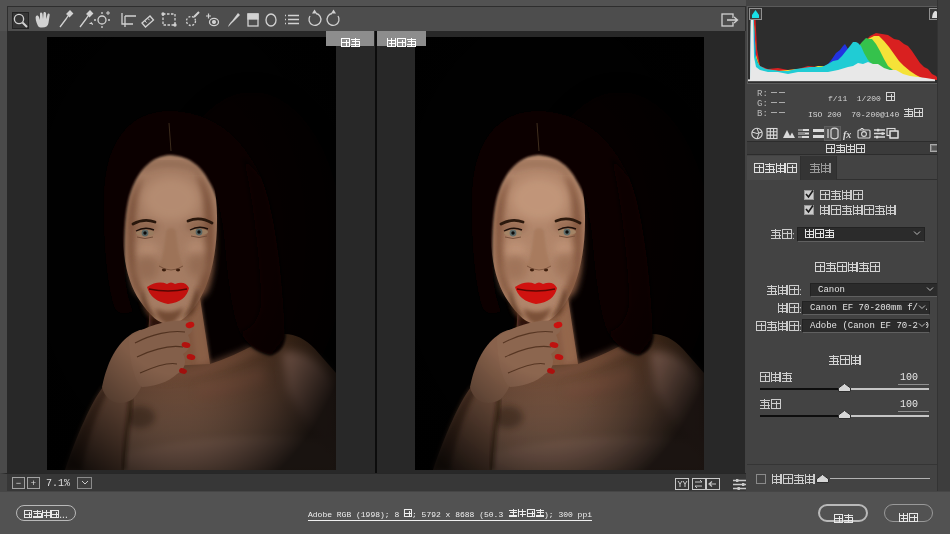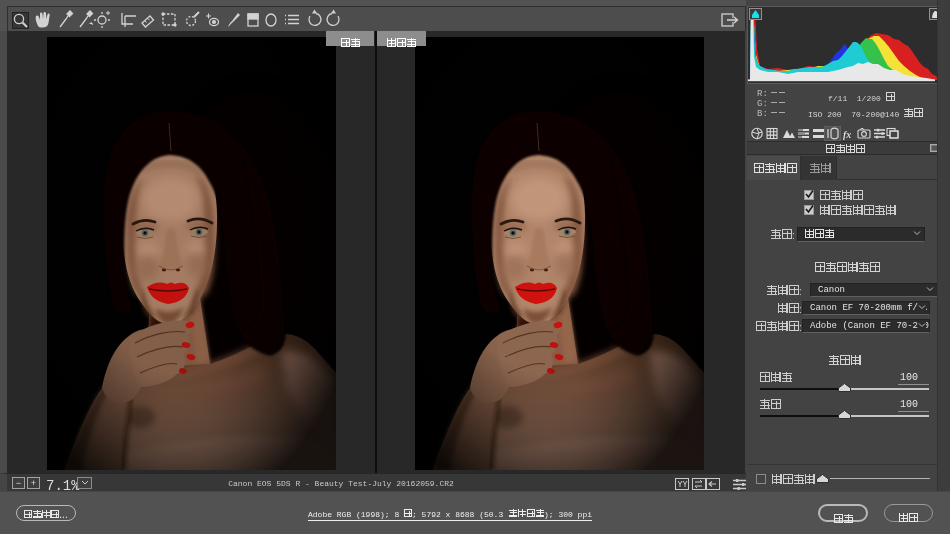--- a/index.html
+++ b/index.html
@@ -222,25 +222,24 @@
         <use href="#portrait"></use>
       </svg>
   <div id="divider" class="abs"></div>
   <div class="vtab" style="left:319px;width:48px;color:#fff"><span class="g" style="width:9px;height:9px"></span><span class="g s2" style="width:9px;height:9px"></span></div>
   <div class="vtab" style="left:370px;width:49px;color:#fff"><span class="g s3" style="width:9px;height:9px"></span><span class="g" style="width:9px;height:9px"></span><span class="g s2" style="width:9px;height:9px"></span></div>
 </div>
 
 <div id="status" class="abs">
   <div class="sbtn" style="left:5px">−</div>
   <div class="sbtn" style="left:20px">+</div>
-  <div class="abs mono" style="left:39px;top:4px;font-size:14px;color:#ddd">7.1%</div>
+  <div class="abs mono" style="left:39px;top:4px;font-size:10px;color:#ddd">7.1%</div>
   <div class="sbtn" style="left:70px;width:15px;border-color:#8a8a8a"><svg width="8" height="6">
           <path d="M1,1 L4,4 L7,1" stroke="#ccc" fill="none"></path>
         </svg></div>
-  <div class="abs mono" style="left:334px;top:5px;font-size:8px;color:#c9c9c9;transform:translateX(-50%)">Canon EOS 5DS R -  Beauty Test-July 20162059.CR2</div>
   <svg class="icon" style="left:668px;top:4px" width="78" height="13" viewBox="0 0 78 13" fill="none" stroke="#c9c9c9">
    <rect x="0.5" y="0.5" width="13" height="11"></rect>
         <path d="M3,3 l2,3 v3 M7,3 l-2,3 M8,3 l2,3 v3 M12,3 l-2,3" stroke-width="1"></path>
    <rect x="17.5" y="0.5" width="13" height="11"></rect>
         <path d="M20,4 h7 l-2,-2 M27,8 h-7 l2,2" stroke-width="1"></path>
    <rect x="31.5" y="0.5" width="13" height="11"></rect>
         <path d="M41,6 h-6 M37,3.5 L34,6 l3,2.5" stroke-width="1.2"></path>
    <path d="M58,2.5 h13 M58,6.5 h13 M58,10.5 h13" stroke-width="1.4"></path>
         <rect x="61" y="1" width="2.4" height="3" fill="#c9c9c9" stroke="none"></rect>
         <rect x="67" y="5" width="2.4" height="3" fill="#c9c9c9" stroke="none"></rect>

